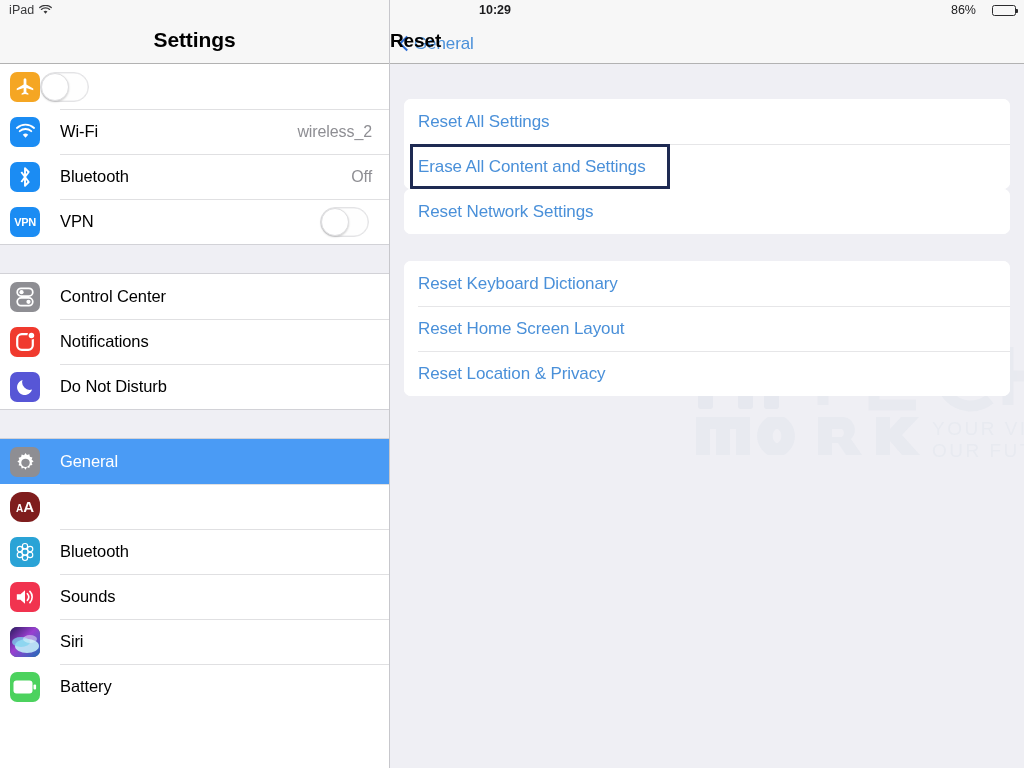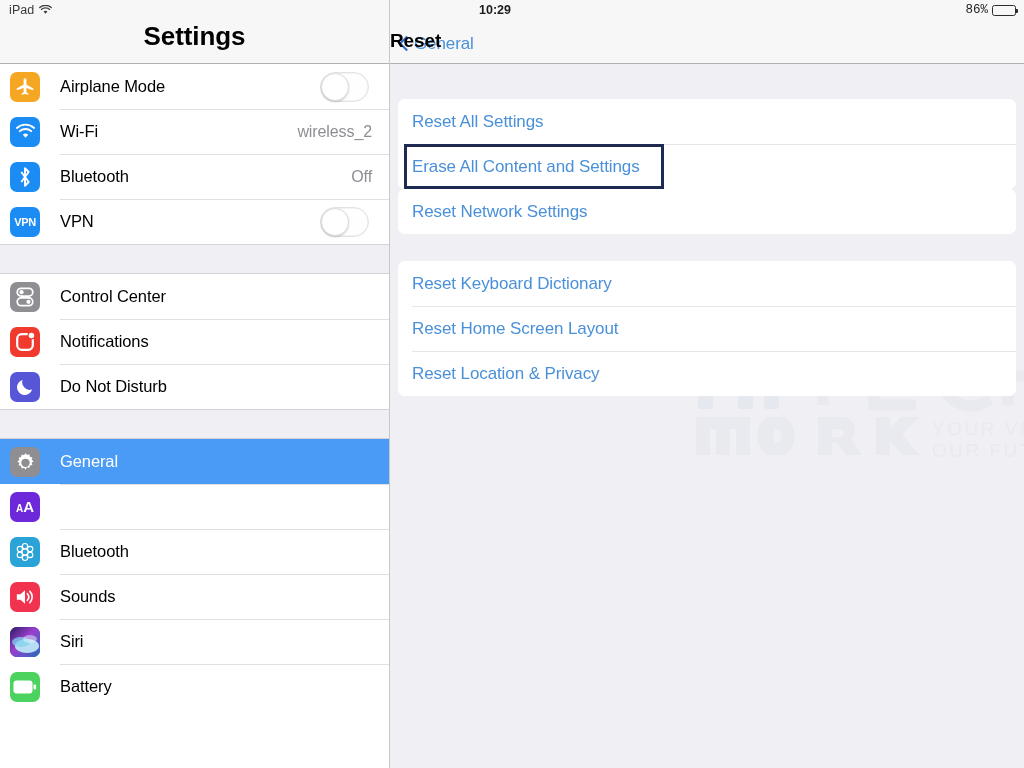--- a/index.html
+++ b/index.html
@@ -48,22 +48,21 @@
     font-size: 12.5px;
     font-weight: bold;
     color: #1c1c1e;
     transform: translateX(-17px);
   }
   .sb-right {
     position: absolute;
     right: 8px; top: 3px;
     display: flex;
     align-items: center;
-    gap: 4px;
-    font-family: Liberation Mono, monospace;
+    gap: 16px;
   }
   .sb-batt-pct { font-size: 12.5px; color: #1c1c1e; font-weight: 500; }
   .batt-shell {
     position: relative;
     width: 24px; height: 11px;
     border: 1px solid #2c2c2e;
     border-radius: 2.5px;
     padding: 1px;
   }
   .batt-shell::after {
@@ -96,21 +95,21 @@
   .sb-header {
     height: 64px;
     background: #f7f7f7;
     border-bottom: 1px solid #b2b2b2;
     display: flex;
     align-items: flex-end;
     justify-content: center;
     padding-bottom: 11px;
   }
   .sb-title {
-    font-size: 26px;
+    font-size: 21px;
     font-weight: bold;
     color: #000;
     letter-spacing: -0.1px;
   }
 
   .s-group { background: #ffffff; }
   .s-gap {
     height: 30px;
     background: #efeff4;
     border-top: 1px solid #d2d2d7;
@@ -231,21 +230,21 @@
     left: 0; right: 0; bottom: 11px;
     text-align: left;
     font-size: 19px;
     font-weight: bold;
     color: #000;
     letter-spacing: -0.1px;
   }
 
   .d-body {
     position: relative;
-    padding: 0 8px;
+    padding: 0 14px;
     border-radius: 12px;
   }
 
   .d-group {
     background: #ffffff;
     border-radius: 7px;
     overflow: hidden;
     position: relative;
     z-index: 2;
   }
@@ -330,21 +329,20 @@
       <div class="sb-title">Settings</div>
     </div>
     <div id="sidebar-groups">
         <div class="s-group">
           <div class="s-row">
             <span class="s-icon" style="background: rgb(245, 166, 35);">
               <svg width="22" height="22" viewBox="0 0 24 24">
                 <path fill="#fff" d="M21 15.5v-1.8l-7.5-4.4V4.2c0-.9-.6-1.7-1.5-1.7s-1.5.8-1.5 1.7v5.1L3 13.7v1.8l7.5-2.3v4.6l-2.2 1.4v1.3l3.7-1 3.7 1v-1.3l-2.2-1.4v-4.6z"></path>
               </svg>
             </span>
-            <span class="s-label">Airplane Mode</span>
             <span class="toggle">
               <span class="knob"></span>
             </span>
           </div>
           <div class="s-row">
             <span class="s-icon" style="background: rgb(27, 140, 243);">
               <svg width="21" height="17" viewBox="0 0 24 18">
                 <path fill="#fff" d="M12 16.2l-3.1-3.6a4.7 4.7 0 0 1 6.2 0z"></path>
                 <path d="M5.4 8.6a10 10 0 0 1 13.2 0" stroke="#fff" stroke-width="2.2" fill="none" stroke-linecap="round"></path>
                 <path d="M2.2 4.9a14.6 14.6 0 0 1 19.6 0" stroke="#fff" stroke-width="2.2" fill="none" stroke-linecap="round"></path>
@@ -409,21 +407,21 @@
           <div class="s-row selected">
             <span class="s-icon" style="background: rgb(142, 142, 147);">
               <svg width="23" height="23" viewBox="0 0 24 24">
                 <path fill="#fff" d="M12 1.8l1.5 2.1 2.5-.8.6 2.6 2.6.6-.8 2.5 2.1 1.5-2.1 1.5.8 2.5-2.6.6-.6 2.6-2.5-.8L12 19.1l-1.5-2.1-2.5.8-.6-2.6-2.6-.6.8-2.5L3.5 10.6 5.6 9.1l-.8-2.5 2.6-.6.6-2.6 2.5.8z" transform="translate(0 1.4)"></path>
                 <circle cx="12" cy="13.4" r="4.4" fill="#8e8e93"></circle>
               </svg>
             </span>
             <span class="s-label">General</span>
           </div>
           <div class="s-row">
-            <span class="s-icon" style="background: #6d28d9;">
+            <span class="s-icon" style="background: #7f1d1d; border-radius: 12px;">
               <span style="font-family:'Liberation Sans',sans-serif;color:#fff;line-height:1"><span style="font-size:10px;font-weight:bold">A</span><span style="font-size:15px;font-weight:bold">A</span></span>
             </span>
           </div>
           <div class="s-row">
             <span class="s-icon" style="background: rgb(42, 163, 214);">
               <svg width="22" height="22" viewBox="0 0 24 24">
                 <g fill="none" stroke="#fff" stroke-width="1.25">
                   <circle cx="12" cy="12" r="3.3"></circle>
                   <circle cx="12" cy="5.6" r="2.9"></circle>
                   <circle cx="12" cy="18.4" r="2.9"></circle>

